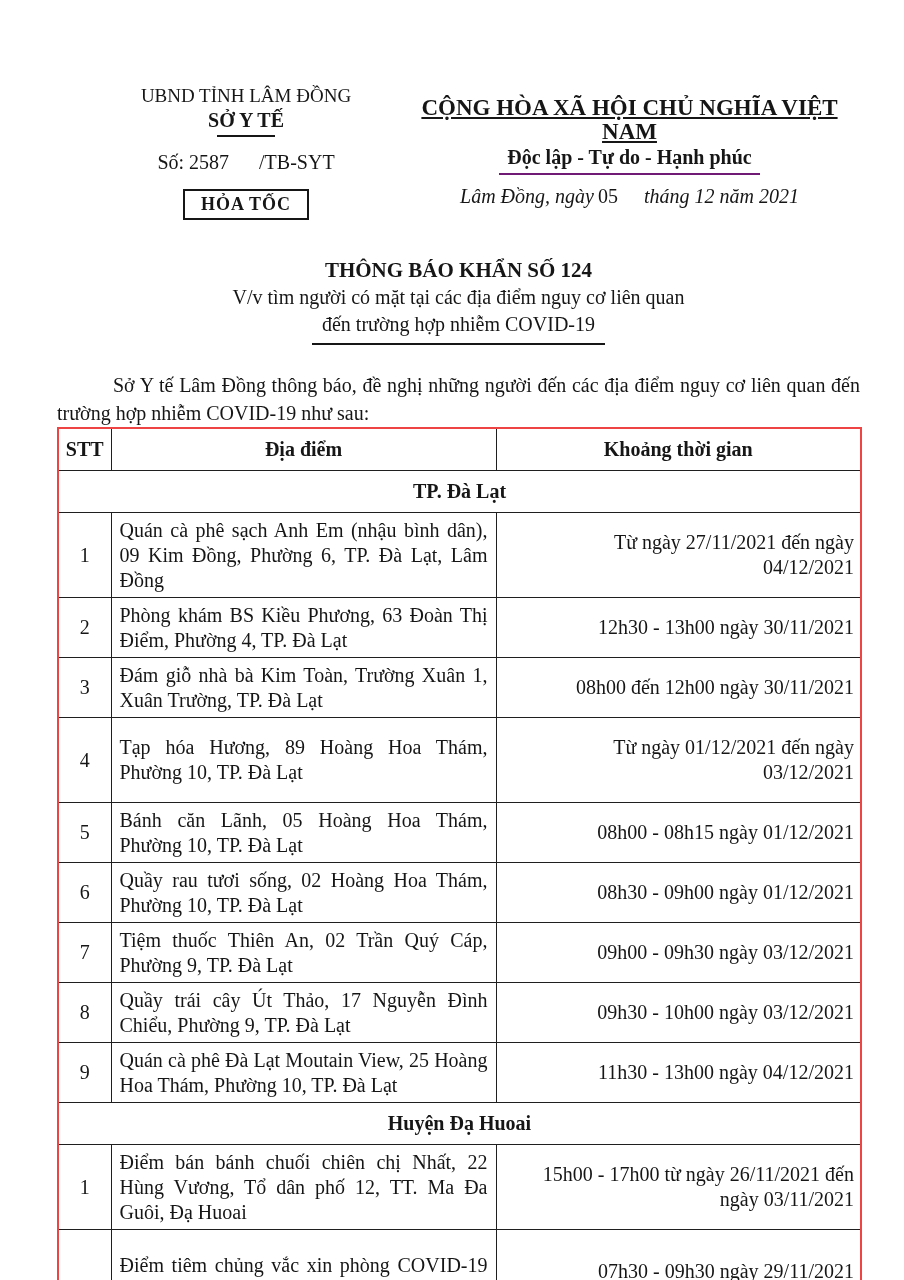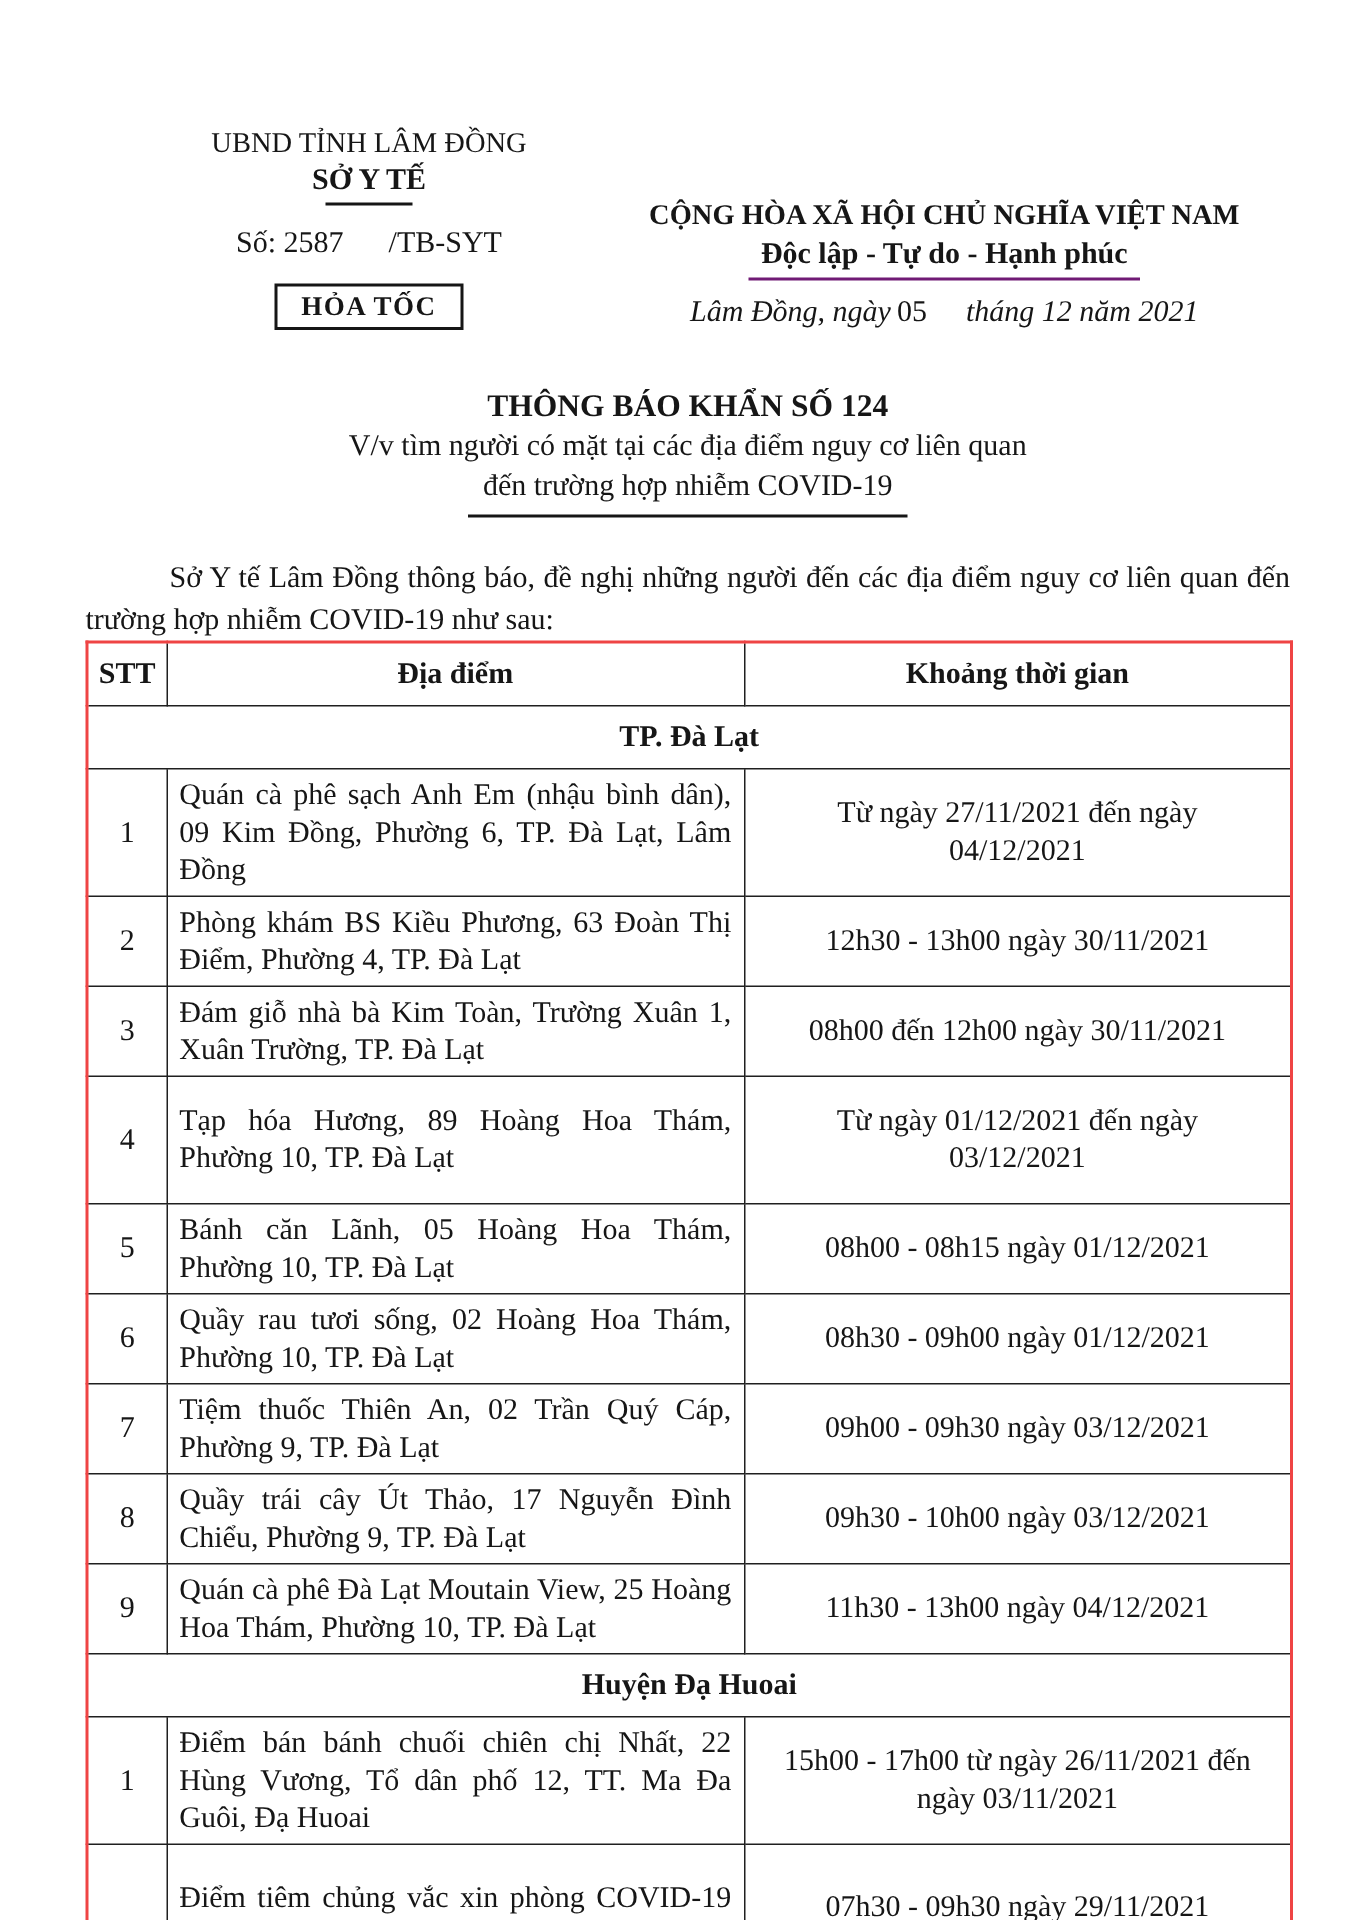--- a/index.html
+++ b/index.html
@@ -12,21 +12,21 @@
     width: 904px;
     height: 1280px;
     box-sizing: border-box;
     padding: 84px 44px 0 57px;
     background: #ffffff;
     color: #161616;
     font-family: "Liberation Serif", "DejaVu Serif", serif;
     overflow: hidden;
   }
   
-  .doc-header { display: flex; align-items: flex-end; }
+  .doc-header { display: flex; align-items: center; }
   .header-left {
     width: 306px;
     margin-left: 36px;
     text-align: center;
     flex: 0 0 auto;
   }
   .header-right { flex: 1 1 auto; text-align: center; }
 
   .org-parent { font-size: 19px; line-height: 24px; }
   .org-name { font-size: 20px; font-weight: bold; line-height: 25px; }
@@ -39,21 +39,21 @@
   .num-gap { margin-left: 30px; }
   .urgent-box {
     display: inline-block;
     margin-top: 15px;
     border: 2px solid #161616;
     padding: 3px 16px;
     font-size: 18px;
     font-weight: bold;
     letter-spacing: 1px;
   }
-  .country-line { font-size: 19px; font-weight: bold; line-height: 24px; }
+  .country-line { font-size: 23px; font-weight: bold; line-height: 24px; text-decoration: underline; }
   .motto-line { margin-top: 2px; }
   .motto-underline {
     display: inline-block;
     font-size: 20px;
     font-weight: bold;
     padding: 0 8px 4px 8px;
     border-bottom: 2px solid #701a75;
   }
   .date-line { margin-top: 10px; font-size: 20px; }
   .it { font-style: italic; }
@@ -103,21 +103,21 @@
     padding: 8px 2px;
     line-height: 25px;
   }
   .cell-stt { text-align: center; padding: 1px 2px; }
   .cell-place {
     text-align: justify;
     text-align-last: left;
     padding: 2px 8px;
     line-height: 25px;
   }
-  .cell-time { text-align: center; padding: 17px 6px; line-height: 25px; }
+  .cell-time { text-align: right; padding: 17px 6px; line-height: 25px; }
   .time-line { line-height: 25px; }
   .time-entry:not(:only-child) { margin: 12px 0; }
 </style>
 </head>
 <body>
 
 <div class="page">
 
   <header class="doc-header">
     <div class="header-left">

